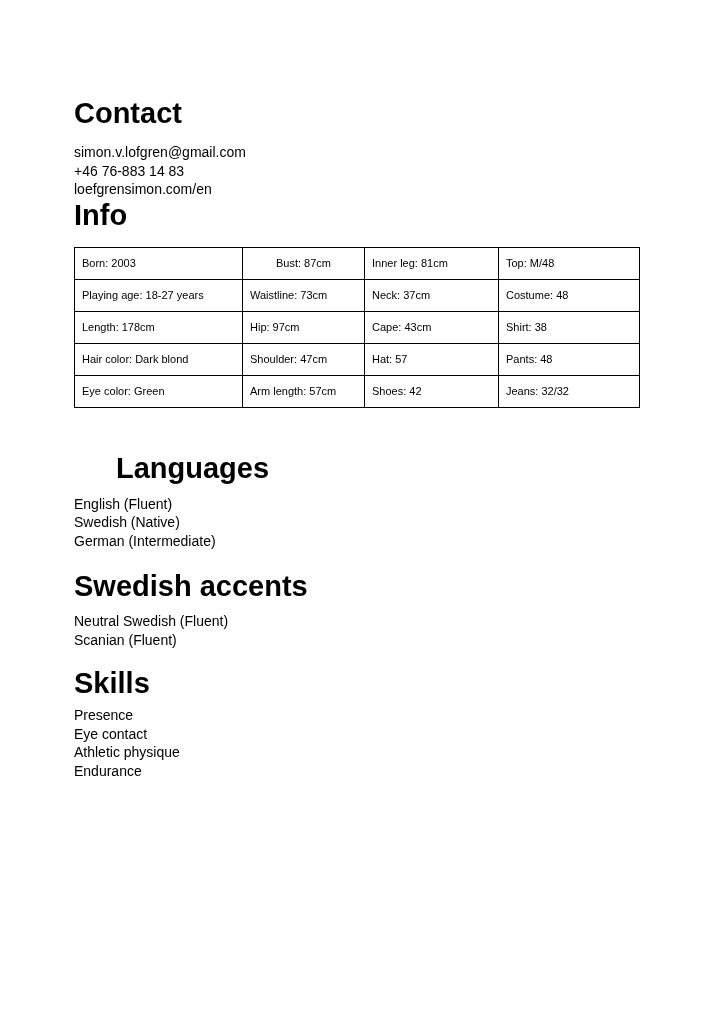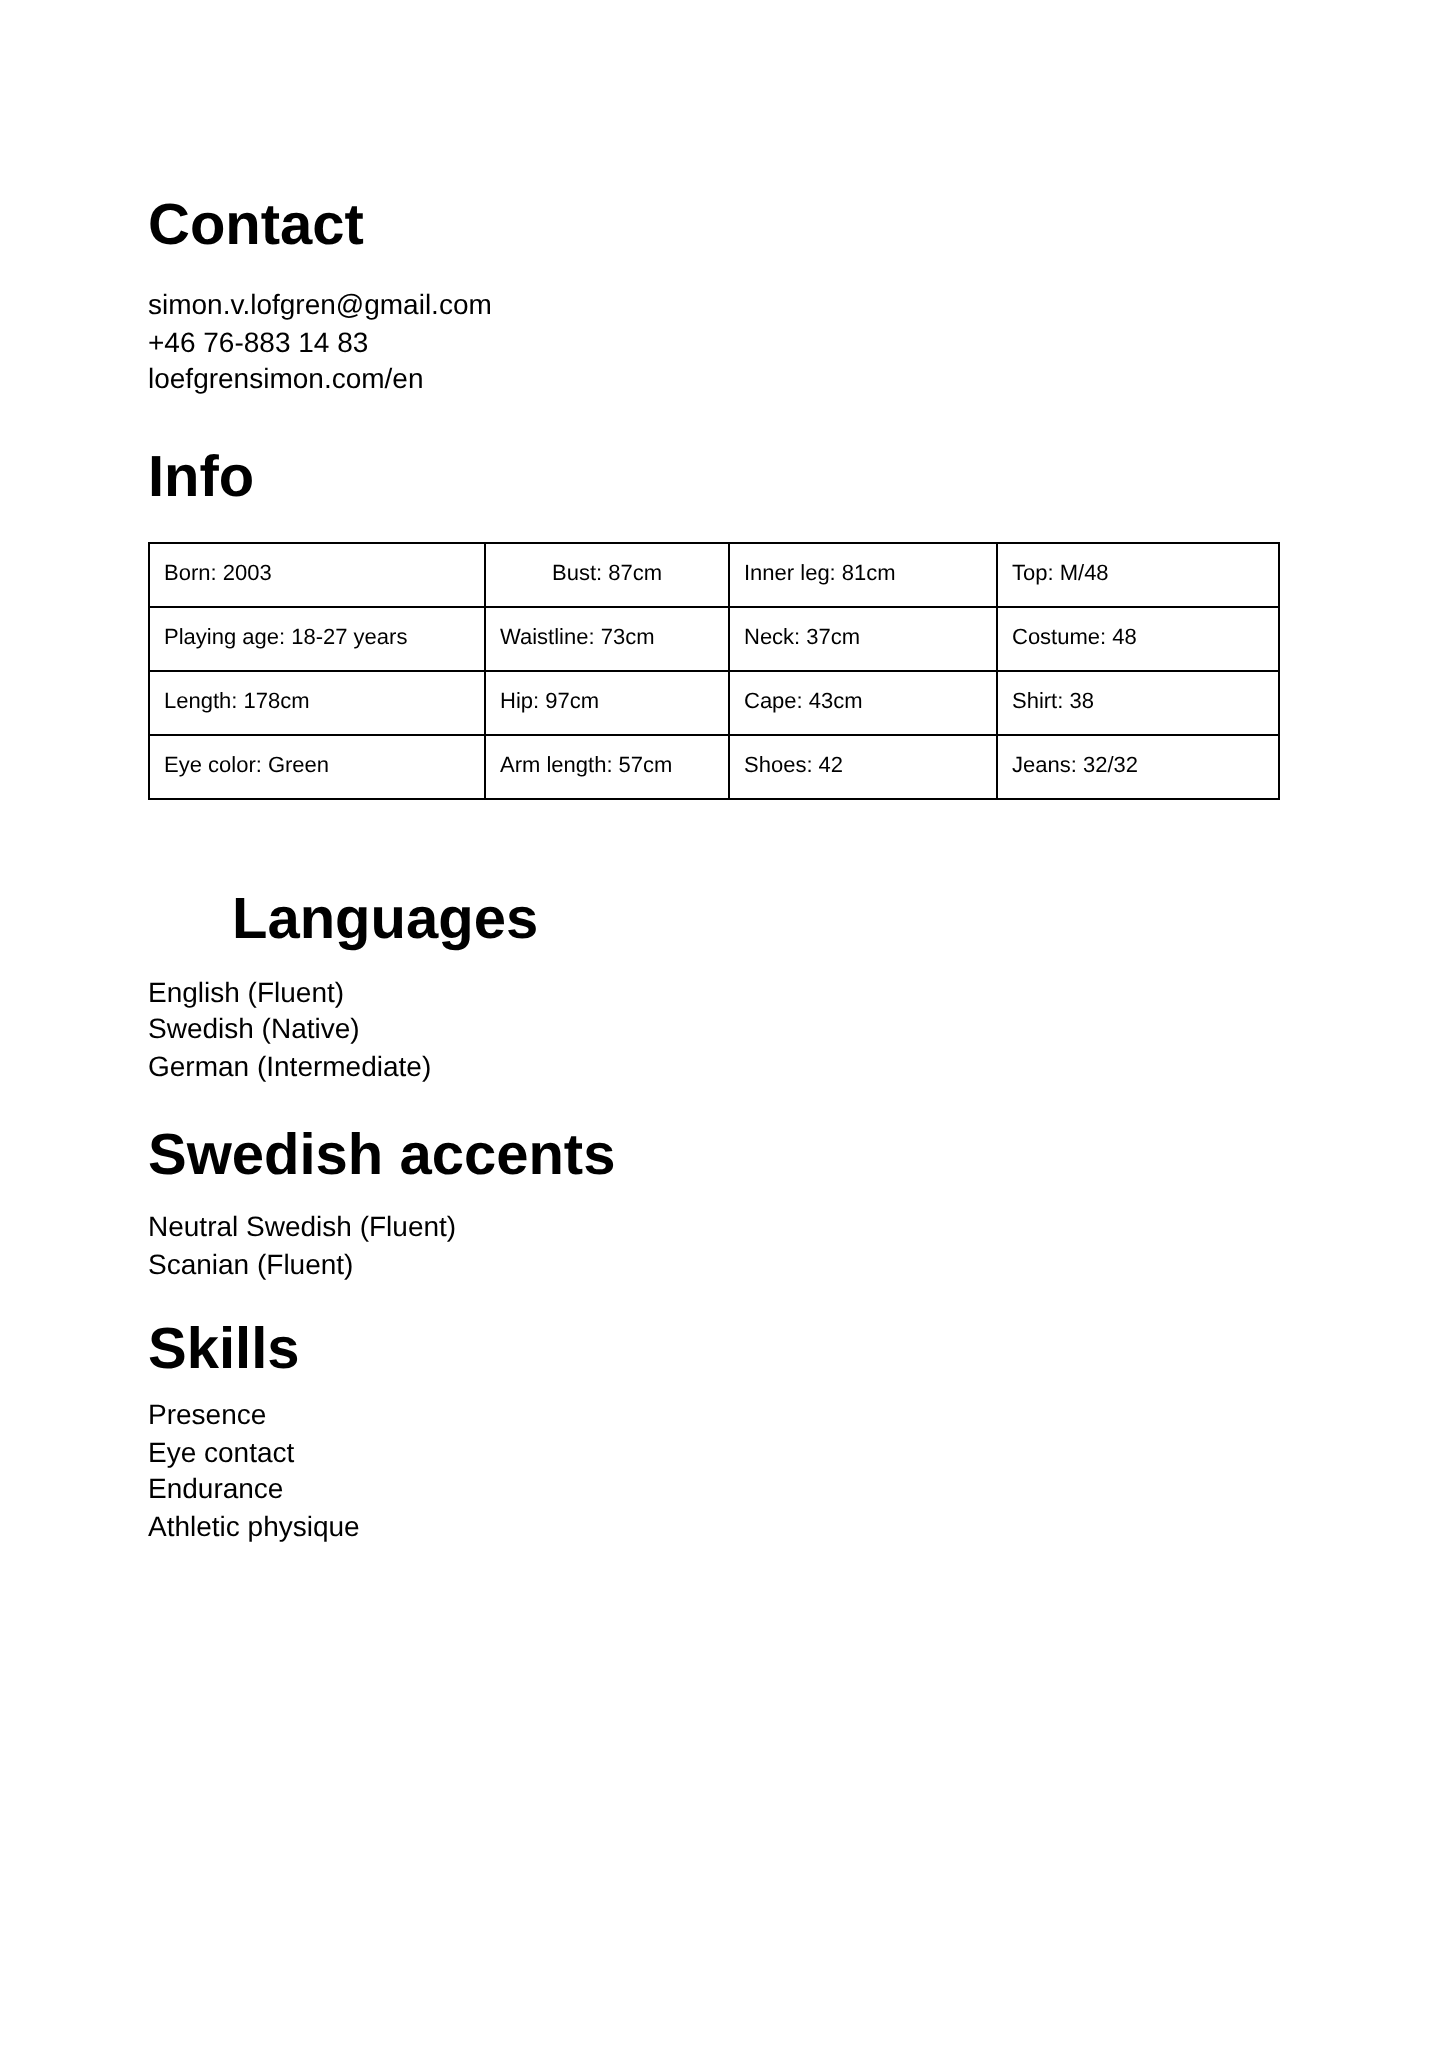--- a/index.html
+++ b/index.html
@@ -23,21 +23,21 @@
     font-weight: bold;
     margin: 0;
     letter-spacing: 0;
   }
   .bodyline {
     font-size: 14px;
     line-height: 18.5px;
     white-space: pre;
   }
   .contact-heading { margin-bottom: 13px; }
-  .info-heading { margin-top: 24px; margin-bottom: 15px; }
+  .info-heading { margin-bottom: 15px; }
   .languages-heading { margin-top: 44px; margin-bottom: 10px; margin-left: 42px; }
   .accents-heading { margin-top: 20px; margin-bottom: 9px; }
   .skills-heading { margin-top: 18px; margin-bottom: 6px; }
   table.info-table {
     border-collapse: collapse;
     table-layout: fixed;
     width: 565px;
   }
   table.info-table td {
     border: 1px solid #000000;
@@ -82,20 +82,26 @@
           <td>Neck: 37cm</td>
           <td>Costume: 48</td>
         </tr>
         <tr>
           <td>Length: 178cm</td>
           <td>Hip: 97cm</td>
           <td>Cape: 43cm</td>
           <td>Shirt: 38</td>
         </tr>
         <tr>
+          <td>Hair color: Dark blond</td>
+          <td>Shoulder: 47cm</td>
+          <td>Hat: 57</td>
+          <td>Pants: 48</td>
+        </tr>
+        <tr>
           <td>Eye color: Green</td>
           <td>Arm length: 57cm</td>
           <td>Shoes: 42</td>
           <td>Jeans: 32/32</td>
         </tr>
       </tbody>
     </table>
   </section>
 
   <section>
@@ -108,17 +114,17 @@
   <section>
     <h1 class="accents-heading">Swedish accents</h1>
     <div class="bodyline">Neutral Swedish (Fluent)</div>
     <div class="bodyline">Scanian (Fluent)</div>
   </section>
 
   <section>
     <h1 class="skills-heading">Skills</h1>
     <div class="bodyline">Presence</div>
     <div class="bodyline">Eye contact</div>
+    <div class="bodyline">Athletic physique</div>
     <div class="bodyline">Endurance</div>
-    <div class="bodyline">Athletic physique</div>
   </section>
 
 </div>
 
 </body></html>

